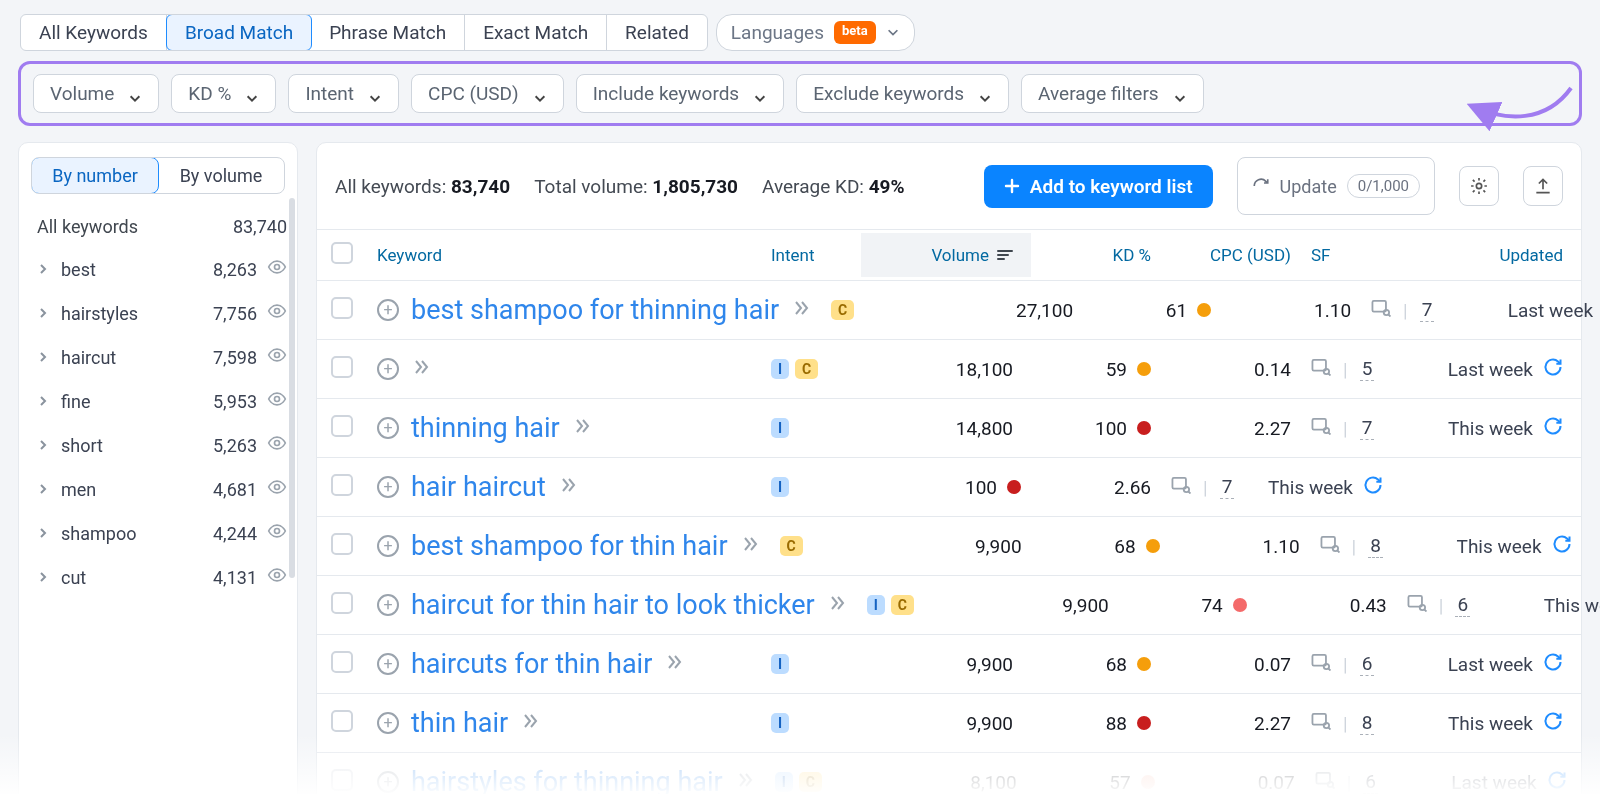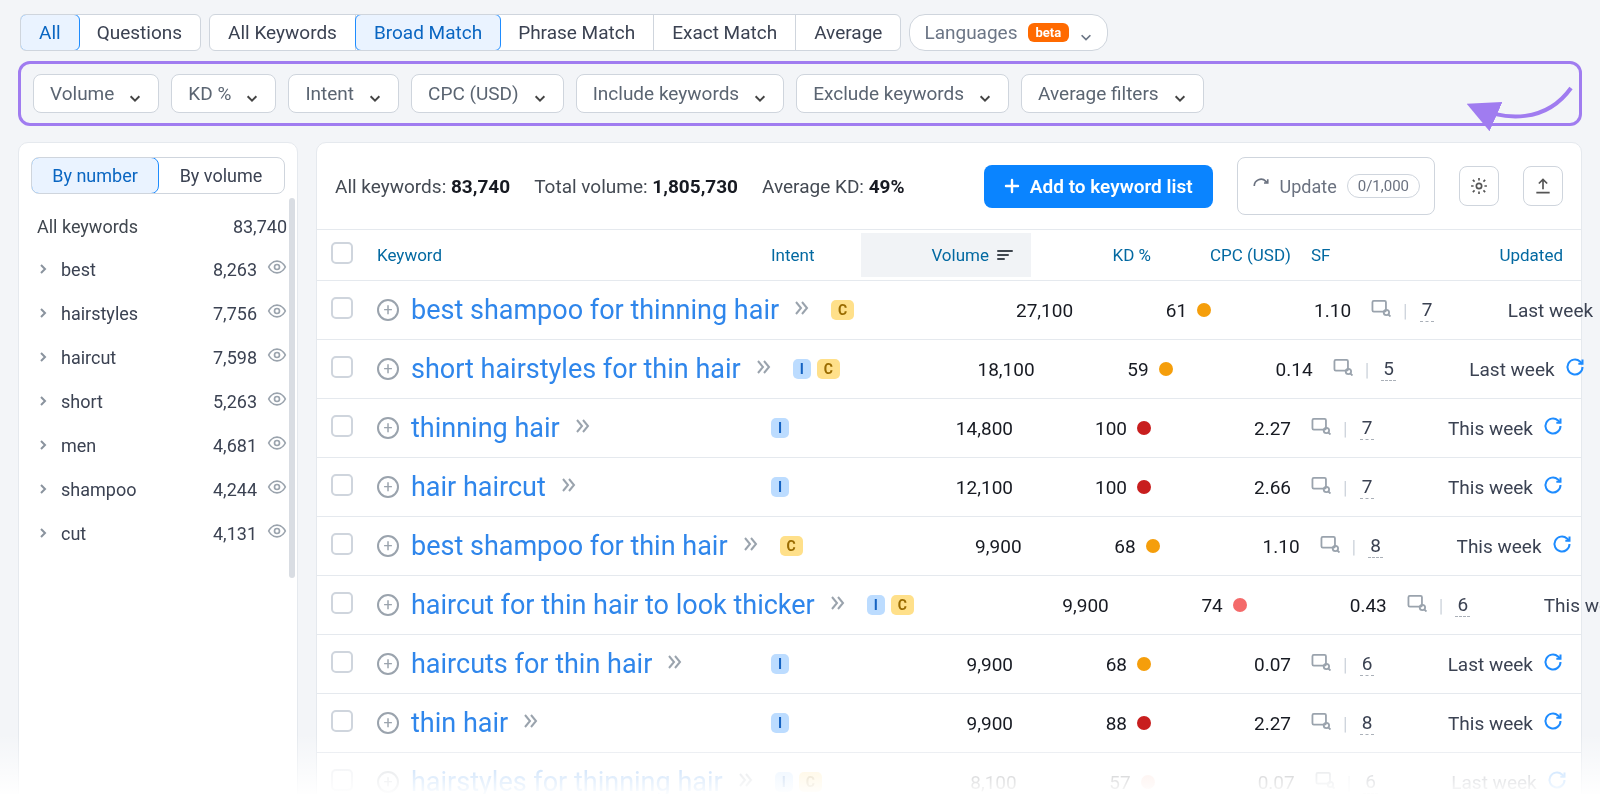--- a/index.html
+++ b/index.html
@@ -27,21 +27,21 @@
   *{box-sizing:border-box;font-family:-apple-system,BlinkMacSystemFont,"Segoe UI",Roboto,Arial,sans-serif;}
   html,body{margin:0;padding:0;background:var(--bg);}
   body{width:1600px;height:794px;overflow:hidden;position:relative;color:var(--text);}
 
   
   .topbar{display:flex;align-items:center;gap:8px;padding:14px 18px 10px 20px;}
   .seg{display:flex;border:1px solid #cfd5dd;border-radius:6px;overflow:hidden;background:#fff;}
   .seg .tab{padding:6px 18px;font-size:19px;color:#3b4252;border-right:1px solid #cfd5dd;cursor:pointer;}
   .seg .tab:last-child{border-right:none;}
   .seg .tab.active{background:#eaf3ff;color:#0a66c2;border:1px solid #1e8cff;margin:-1px;border-radius:6px;position:relative;z-index:1;}
-  .lang-chip{display:flex;align-items:center;gap:10px;border:1px solid #cfd5dd;background:#fff;border-radius:16px;padding:6px 14px;font-size:19px;color:#6c7686;}
+  .lang-chip{display:flex;gap:10px;border:1px solid #cfd5dd;background:#fff;border-radius:16px;padding:6px 14px;font-size:19px;color:#6c7686;}
   .beta{background:#ff6a00;color:#fff;border-radius:6px;font-size:13px;font-weight:700;padding:2px 8px;}
   .chev-down{width:14px;height:14px;display:inline-block;}
   .chev-down svg{width:14px;height:14px;}
 
   
   .filter-wrap{position:relative;margin:0 18px 16px 18px;}
   .filter-box{display:flex;gap:12px;border:3px solid var(--purple);border-radius:12px;padding:10px 12px;}
   .chip{display:flex;align-items:center;gap:14px;border:1px solid #cfd5dd;background:#fff;border-radius:8px;padding:7px 16px;font-size:19px;color:#5b6572;white-space:nowrap;}
   .annot-label{position:absolute;right:10px;top:-45px;font-size:34px;font-weight:700;color:var(--purple);font-style:italic;white-space:nowrap;}
   .arrow-svg{position:absolute;right:6px;top:22px;}
@@ -105,30 +105,26 @@
   .upd-cell{display:flex;align-items:center;justify-content:flex-end;gap:10px;color:#3b4252;}
   .refresh{color:#1e8cff;width:20px;height:20px;}
 
   
   .bottom-fade{position:absolute;left:0;right:0;bottom:0;height:60px;background:linear-gradient(to bottom,rgba(255,255,255,0),rgba(255,255,255,0.95));pointer-events:none;}
 </style>
 </head>
 <body>
 
 <div class="topbar">
-  <div class="seg" id="segA">
-      <div class="tab active">All</div>
-      <div class="tab">Questions</div>
-    </div>
   <div class="seg" id="segB">
       <div class="tab">All Keywords</div>
       <div class="tab active">Broad Match</div>
       <div class="tab">Phrase Match</div>
       <div class="tab">Exact Match</div>
-      <div class="tab">Average</div>
+      <div class="tab">Related</div>
     </div>
   <div class="lang-chip">
     <span>Languages</span>
     <span class="beta">beta</span>
     <span class="chev-down">
       <svg viewBox="0 0 16 16" fill="none" stroke="#6c7686" stroke-width="2">
           <path d="M3 6l5 5 5-5"></path>
         </svg>
     </span>
   </div>
@@ -237,20 +233,35 @@
         </div>
         <div class="side-row">
           <span class="left">
             <svg class="chev-r" viewBox="0 0 12 12" fill="none" stroke="#8a939e" stroke-width="2">
               <path d="M4 2l4 4-4 4"></path>
             </svg>
             <span>haircut</span>
           </span>
           <span class="right">
             <span>7,598</span>
+            <span><svg class="eye" viewBox="0 0 24 24" fill="none" stroke="#9aa3ad" stroke-width="2">
+                <path d="M2 12s3.5-7 10-7 10 7 10 7-3.5 7-10 7S2 12 2 12z"></path>
+                <circle cx="12" cy="12" r="3"></circle>
+              </svg></span>
+          </span>
+        </div>
+        <div class="side-row">
+          <span class="left">
+            <svg class="chev-r" viewBox="0 0 12 12" fill="none" stroke="#8a939e" stroke-width="2">
+              <path d="M4 2l4 4-4 4"></path>
+            </svg>
+            <span>fine</span>
+          </span>
+          <span class="right">
+            <span>5,953</span>
             <span><svg class="eye" viewBox="0 0 24 24" fill="none" stroke="#9aa3ad" stroke-width="2">
                 <path d="M2 12s3.5-7 10-7 10 7 10 7-3.5 7-10 7S2 12 2 12z"></path>
                 <circle cx="12" cy="12" r="3"></circle>
               </svg></span>
           </span>
         </div>
         <div class="side-row">
           <span class="left">
             <svg class="chev-r" viewBox="0 0 12 12" fill="none" stroke="#8a939e" stroke-width="2">
               <path d="M4 2l4 4-4 4"></path>
@@ -403,21 +414,20 @@
             <span><svg class="refresh" viewBox="0 0 24 24" fill="none" stroke="#1e8cff" stroke-width="2.4">
                 <path d="M21 12a9 9 0 1 1-3-6.7L21 8"></path>
                 <path d="M21 3v5h-5"></path>
               </svg></span>
           </div>
         </div>
         <div class="trow">
           <div class="cell"><span class="chk" style="margin-left:4px;"></span></div>
           <div class="cell kw-cell">
             <span class="plus-circ">+</span>
-            <span class="kw-link">short hairstyles for thin hair</span>
             <span><svg class="dbl-chev" viewBox="0 0 20 20" fill="none" stroke="#9aa3ad" stroke-width="2">
                 <path d="M5 4l5 6-5 6M11 4l5 6-5 6"></path>
               </svg></span>
           </div>
           <div class="cell">
             <span class="intent-wrap">
               <span class="badge I">I</span>
               <span class="badge C">C</span>
             </span>
           </div>
@@ -488,21 +498,20 @@
             <span class="kw-link">hair haircut</span>
             <span><svg class="dbl-chev" viewBox="0 0 20 20" fill="none" stroke="#9aa3ad" stroke-width="2">
                 <path d="M5 4l5 6-5 6M11 4l5 6-5 6"></path>
               </svg></span>
           </div>
           <div class="cell">
             <span class="intent-wrap">
               <span class="badge I">I</span>
             </span>
           </div>
-          <div class="cell right" style="padding-right:18px;">12,100</div>
           <div class="cell kd-cell">
             <span>100</span>
             <span class="dot red"></span>
           </div>
           <div class="cell right">2.66</div>
           <div class="cell sf-cell">
             <span><svg class="serp-ico" viewBox="0 0 22 20" fill="none" stroke="#9aa3ad" stroke-width="2">
                 <rect x="1.5" y="2" width="15" height="12" rx="1.5"></rect>
                 <circle cx="17" cy="15" r="3"></circle>
                 <path d="M19 17l2.5 2.5"></path>

